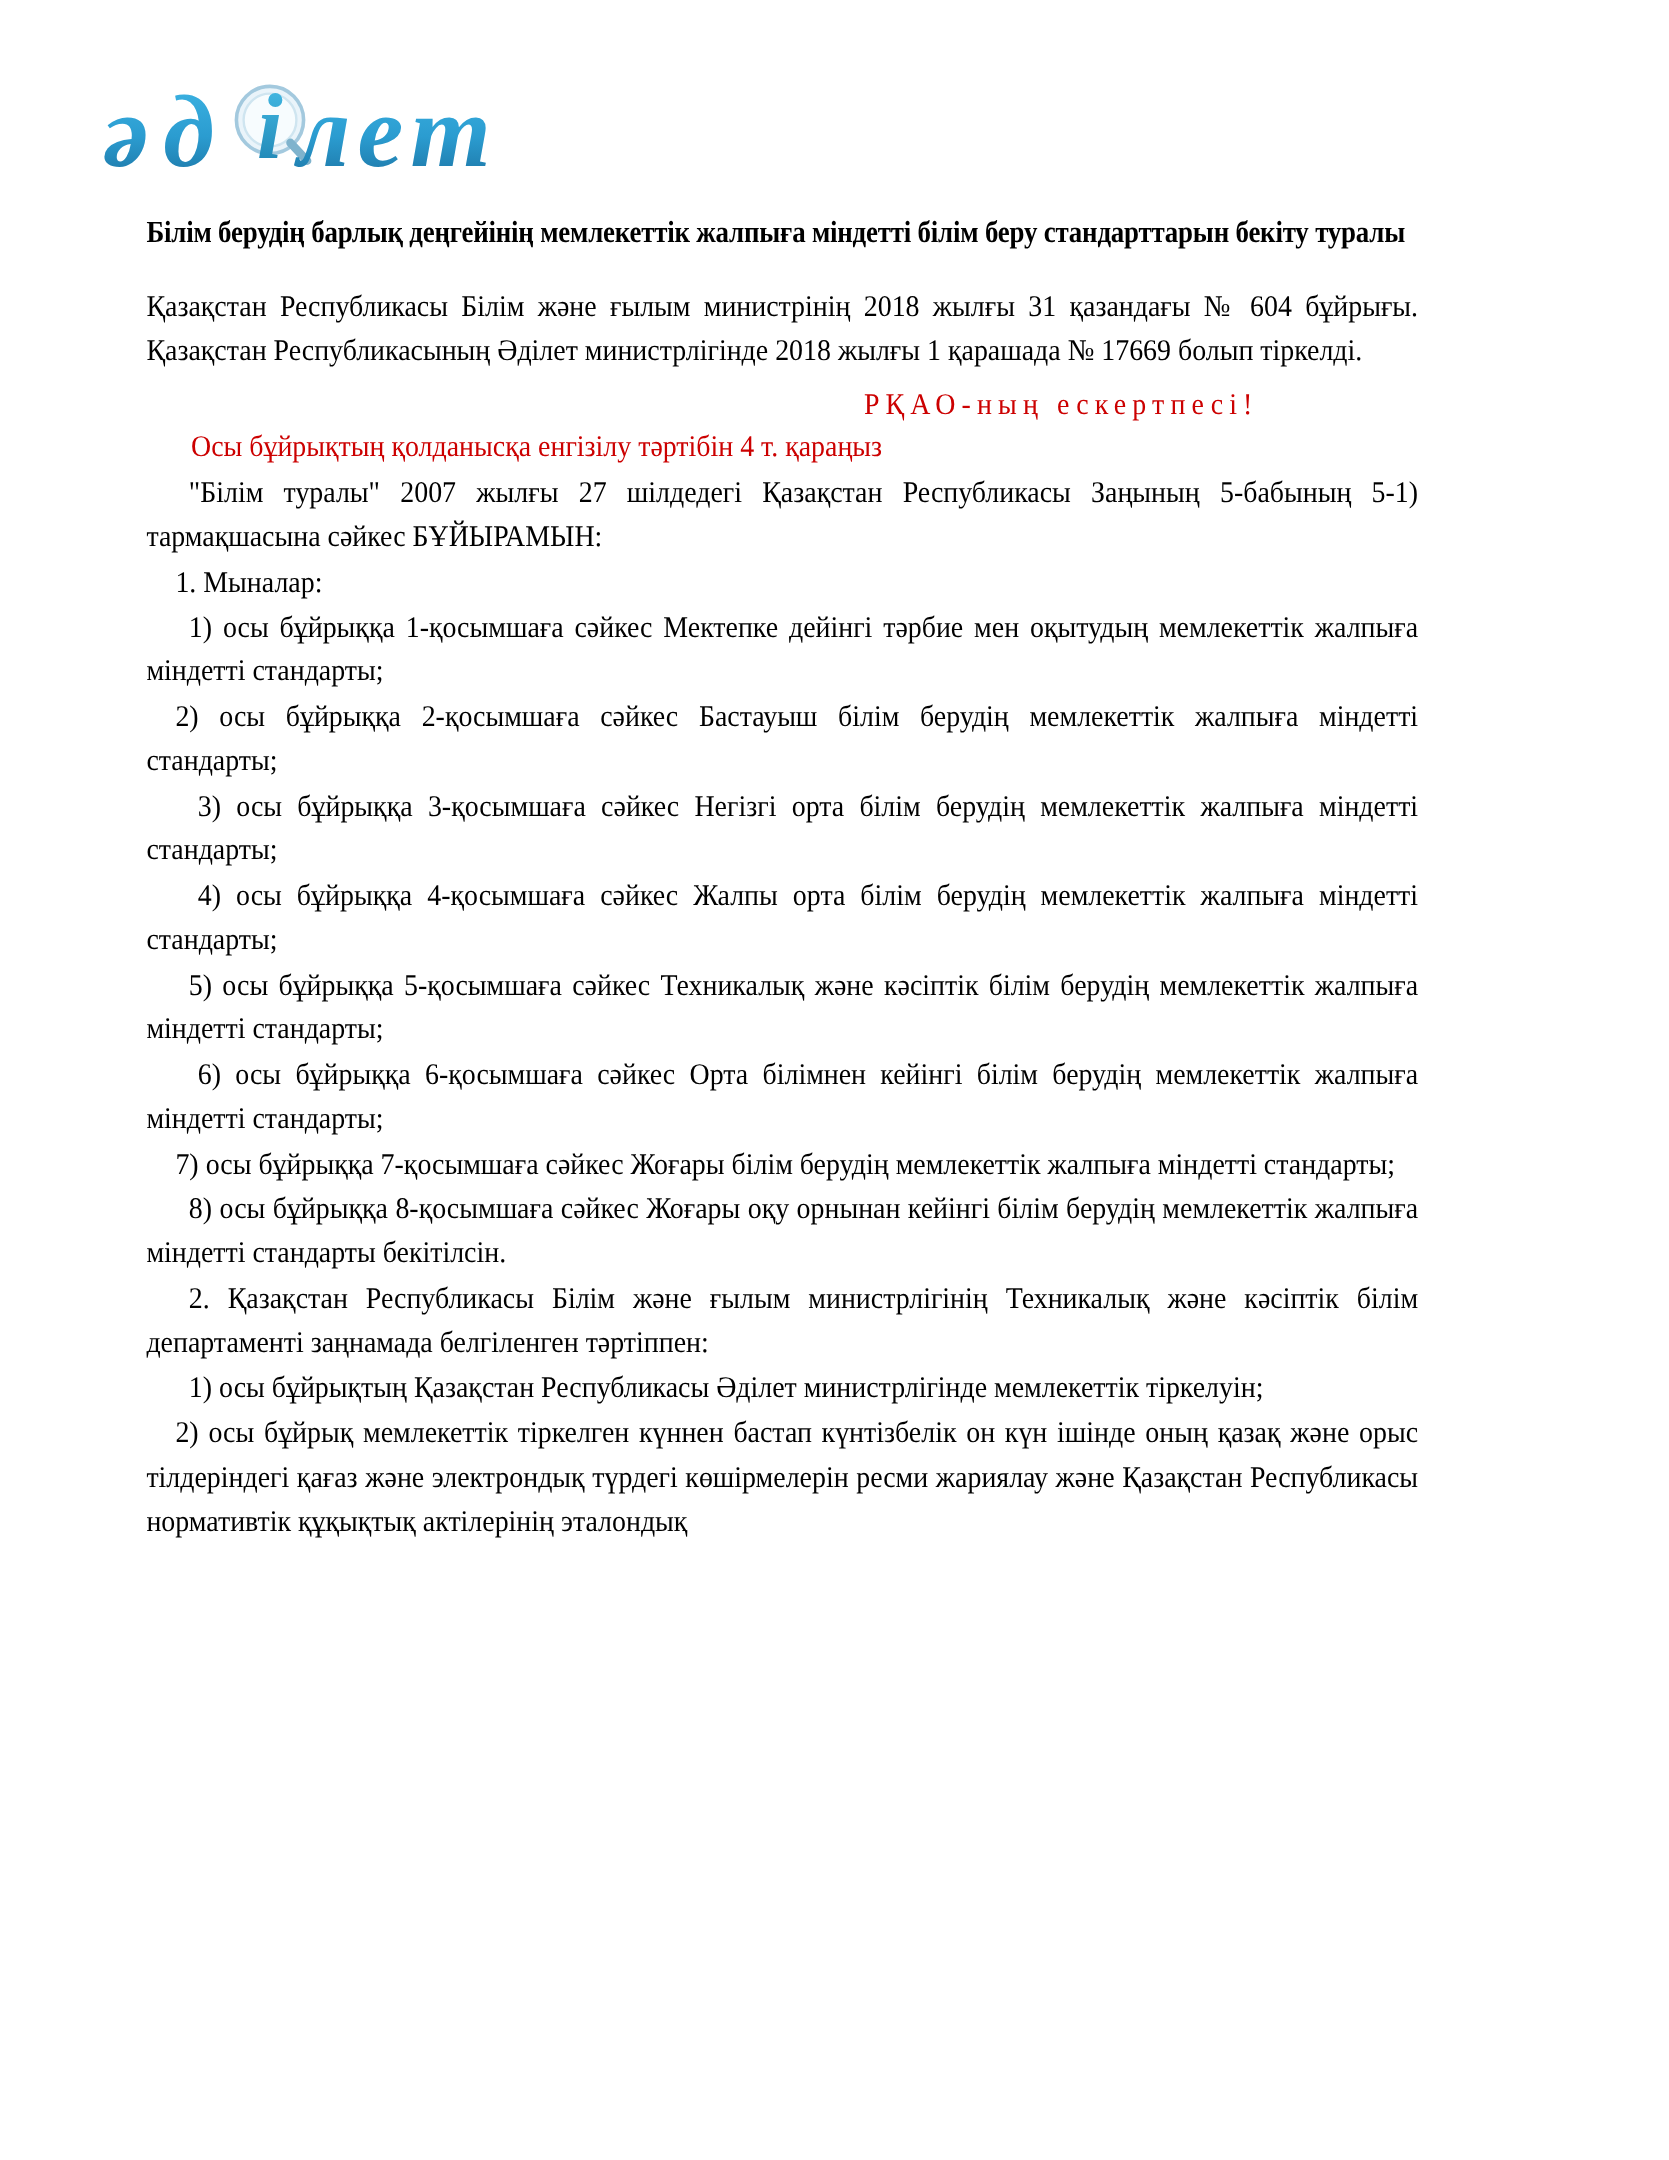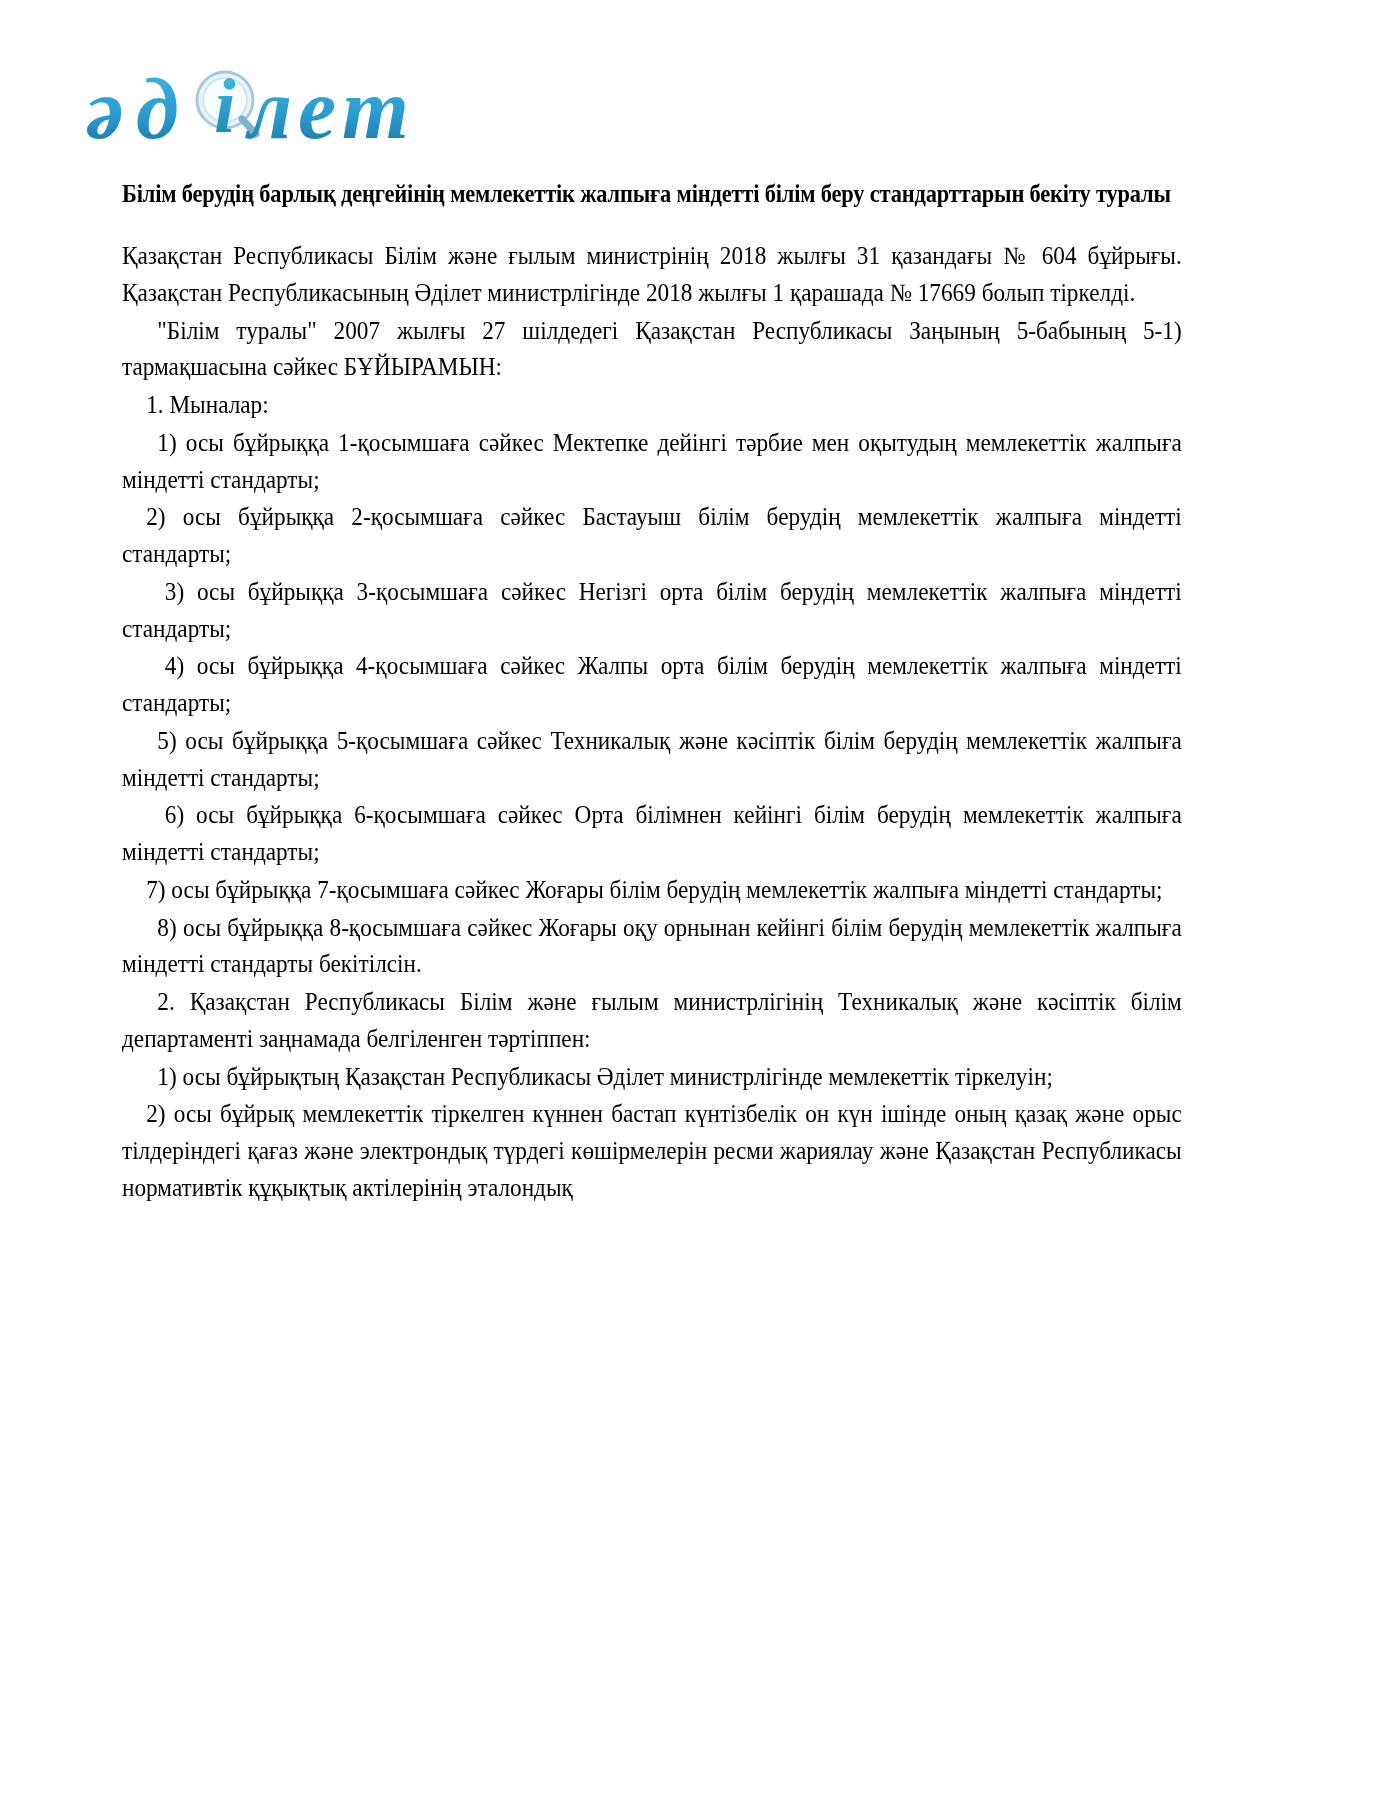--- a/index.html
+++ b/index.html
@@ -137,20 +137,24 @@
       </g>
     </svg>
   </div>
 
   <div class="content">
 
     <h1 class="doc-title">Білім берудің барлық деңгейінің мемлекеттік жалпыға міндетті білім беру стандарттарын бекіту туралы</h1>
 
     <p class="para no-indent">Қазақстан Республикасы Білім және ғылым министрінің 2018 жылғы 31 қазандағы № 604 бұйрығы. Қазақстан Республикасының Әділет министрлігінде 2018 жылғы 1 қарашада № 17669 болып тіркелді.</p>
 
+    <div class="notice-wrap">
+      <div class="notice-title">РҚАО-ның ескертпесі!</div>
+      <div class="notice-line">Осы бұйрықтың қолданысқа енгізілу тәртібін 4 т. қараңыз</div>
+    </div>
 
     <p class="para indent-md">"Білім туралы" 2007 жылғы 27 шілдедегі Қазақстан Республикасы Заңының 5-бабының 5-1) тармақшасына сәйкес БҰЙЫРАМЫН:</p>
 
     <p class="para indent-sm">1. Мыналар:</p>
 
     <p class="para indent-md">1) осы бұйрыққа 1-қосымшаға сәйкес Мектепке дейінгі тәрбие мен оқытудың мемлекеттік жалпыға міндетті стандарты;</p>
     <p class="para indent-sm">2) осы бұйрыққа 2-қосымшаға сәйкес Бастауыш білім берудің мемлекеттік жалпыға міндетті стандарты;</p>
     <p class="para indent-lg">3) осы бұйрыққа 3-қосымшаға сәйкес Негізгі орта білім берудің мемлекеттік жалпыға міндетті стандарты;</p>
     <p class="para indent-lg">4) осы бұйрыққа 4-қосымшаға сәйкес Жалпы орта білім берудің мемлекеттік жалпыға міндетті стандарты;</p>
     <p class="para indent-md">5) осы бұйрыққа 5-қосымшаға сәйкес Техникалық және кәсіптік білім берудің мемлекеттік жалпыға міндетті стандарты;</p>

